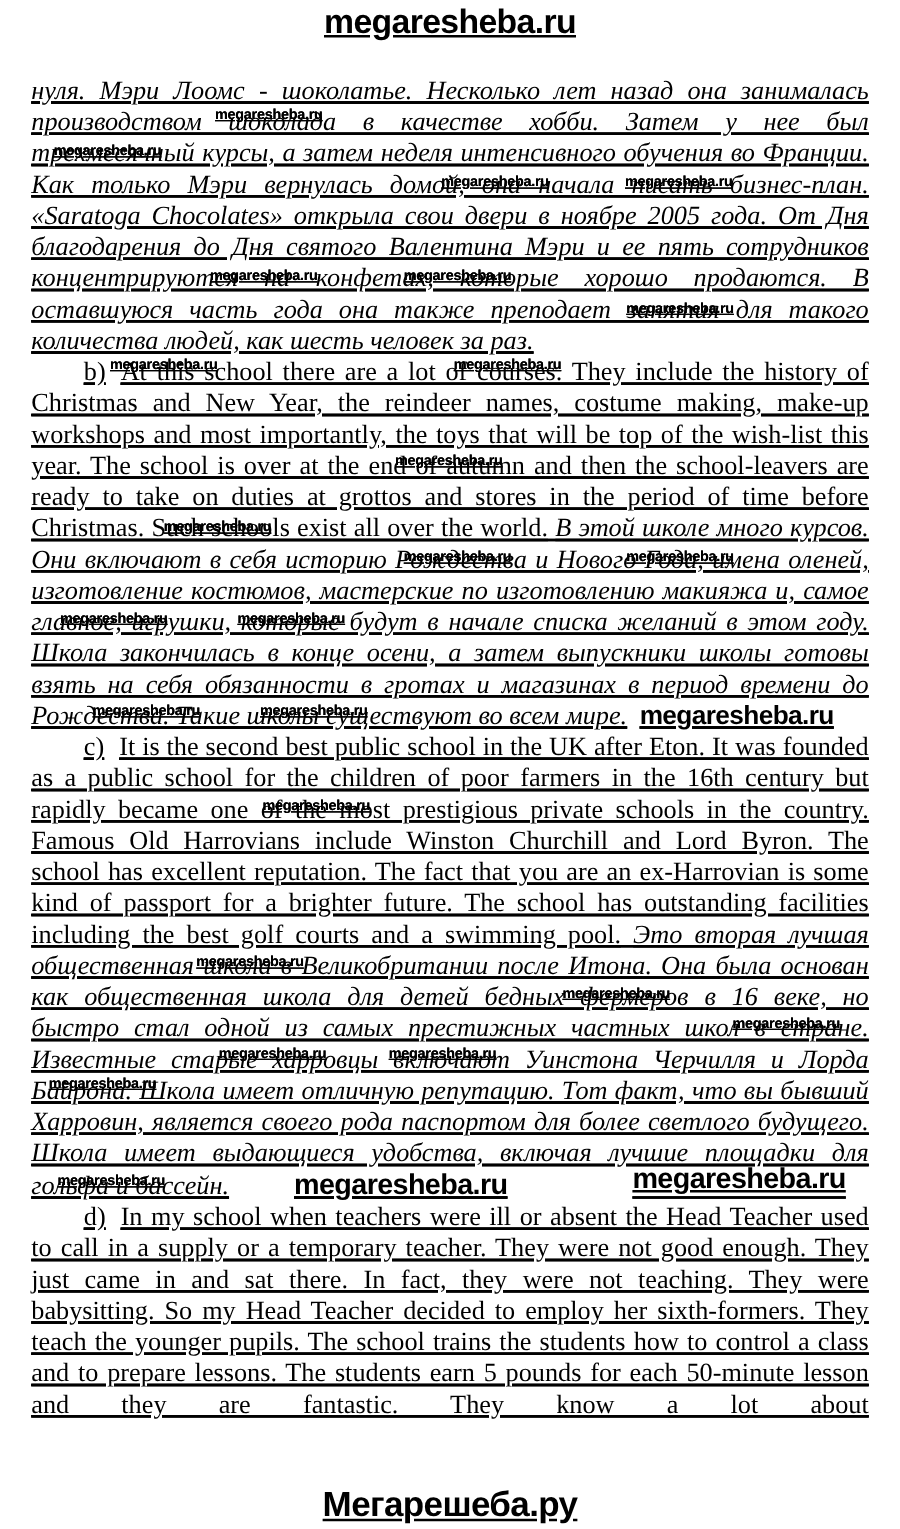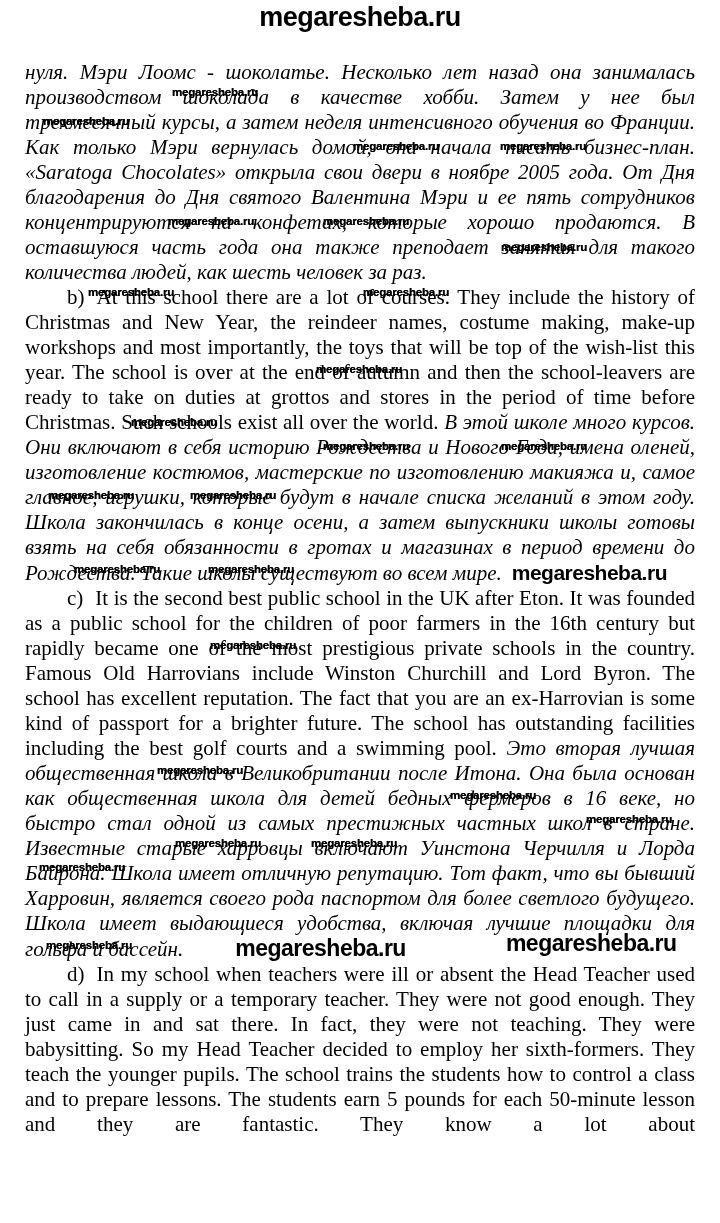--- a/index.html
+++ b/index.html
@@ -1,15 +1,15 @@
 <!DOCTYPE html>
 <html><head>
 <meta charset="utf-8">
 <style>
-  * { margin:0; padding:0; box-sizing:border-box; }
+  * { margin:0; padding:0; box-sizing:border-box;text-decoration:underline; }
   html,body { background:#ffffff; }
   body { width:720px; height:1223px; overflow:hidden; }
   .page {
     position:relative; width:720px; height:1223px; background:#ffffff; color:#000;
     overflow:hidden;
   }
   .wm-header {
     position:absolute; top:2px; left:0; width:100%; text-align:center;
     font-family:"Liberation Sans", sans-serif; font-weight:bold; font-size:27px;
     letter-spacing:-0.5px; color:#000;
@@ -78,13 +78,14 @@
       <div class="wm-small" style="left: 210px; top: 639px;">megaresheba.ru</div>
       <div class="wm-small" style="left: 157px; top: 764px;">megaresheba.ru</div>
       <div class="wm-small" style="left: 450px; top: 789px;">megaresheba.ru</div>
       <div class="wm-small" style="left: 586px; top: 813px;">megaresheba.ru</div>
       <div class="wm-small" style="left: 175px; top: 837px;">megaresheba.ru</div>
       <div class="wm-small" style="left: 311px; top: 837px;">megaresheba.ru</div>
       <div class="wm-small" style="left: 39px; top: 861px;">megaresheba.ru</div>
       <div class="wm-small" style="left: 46px; top: 939px;">megaresheba.ru</div>
     </div>
 
+  <div class="wm-footer">Мегарешеба.ру</div>
 </div>
 
 </body></html>

